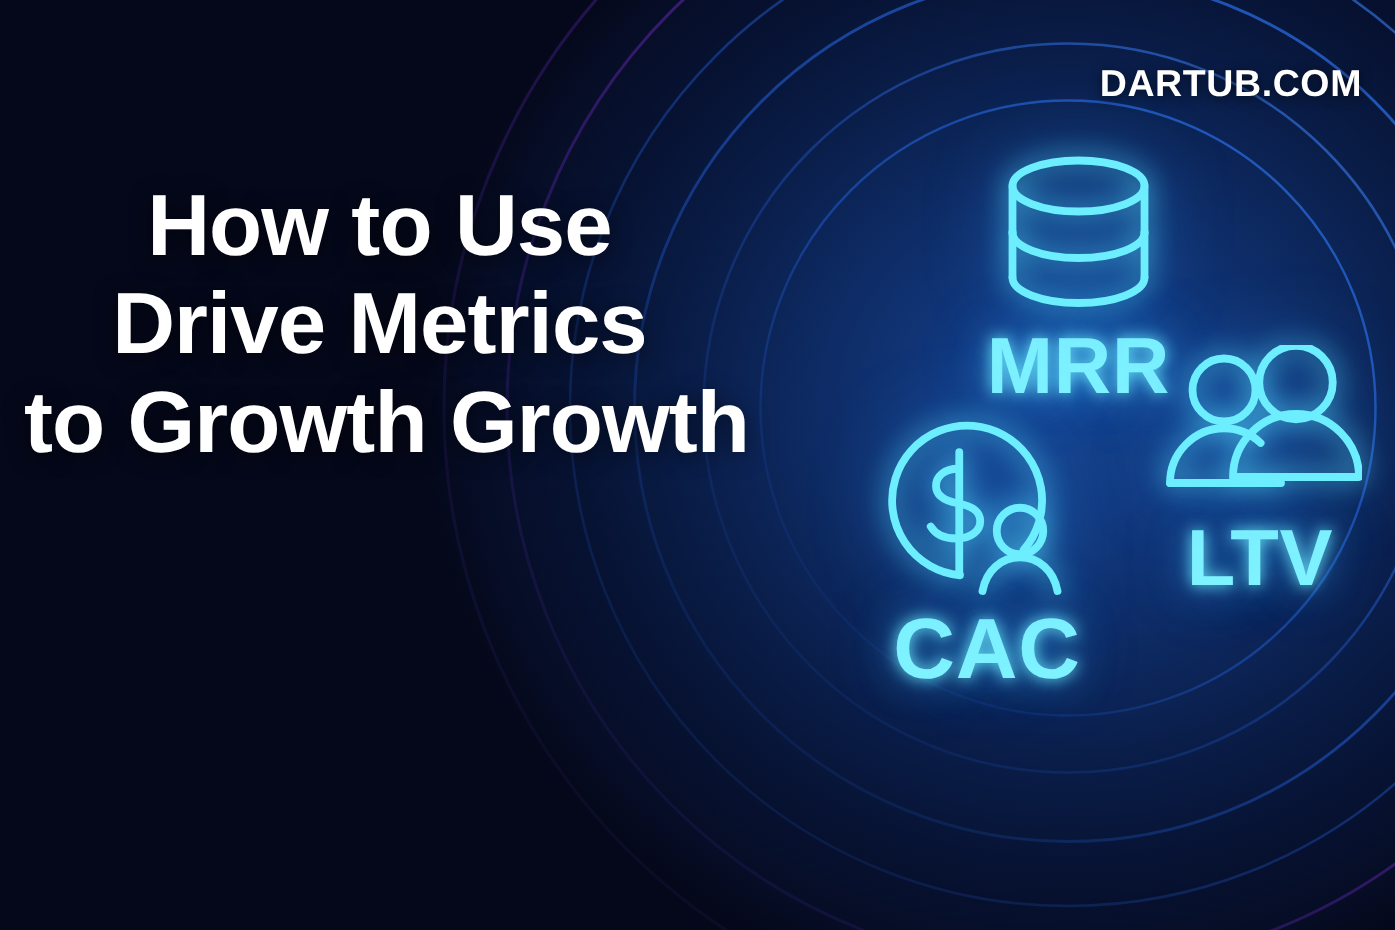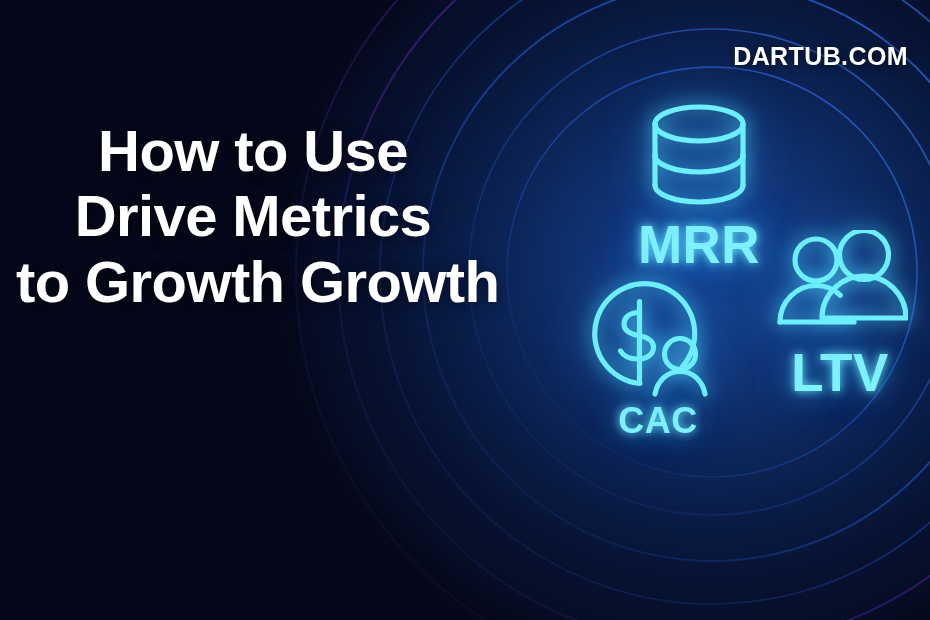--- a/index.html
+++ b/index.html
@@ -51,24 +51,24 @@
   #cluster { position:absolute; left:500px; top:70px; width:430px; height:420px; }
   .metric { position:absolute; text-align:center; }
   .metric .glyph { display:block; line-height:0; filter:drop-shadow(0 0 9px rgba(86,226,255,0.85)) drop-shadow(0 0 22px rgba(40,150,255,0.55)); }
   .metric .lbl {
     display:block;
     color:#7ef2ff;
     font-weight:bold;
     letter-spacing:0.5px;
     text-shadow:0 0 10px rgba(110,238,255,0.95), 0 0 26px rgba(60,180,255,0.7), 0 0 46px rgba(40,140,255,0.45);
   }
-  #metric-mrr { left:104px; top:30px; width:190px; }
+  #metric-mrr { left:124px; top:30px; width:190px; }
   #metric-mrr .lbl { font-size:53px; margin-top:2px; }
   #metric-cac { left:58px; top:200px; width:200px; }
-  #metric-cac .lbl { font-size:36px; margin-top:0px; }
+  #metric-cac .lbl { font-size:57px; margin-top:0px; }
   #metric-ltv { left:245px; top:160px; width:190px; }
   #metric-ltv .lbl { font-size:53px; margin-top:0px; }
 </style>
 </head>
 <body>
 
 <div id="banner">
 
   <div class="arcs">
     <svg width="930" height="620" viewBox="0 0 930 620" aria-hidden="true">

